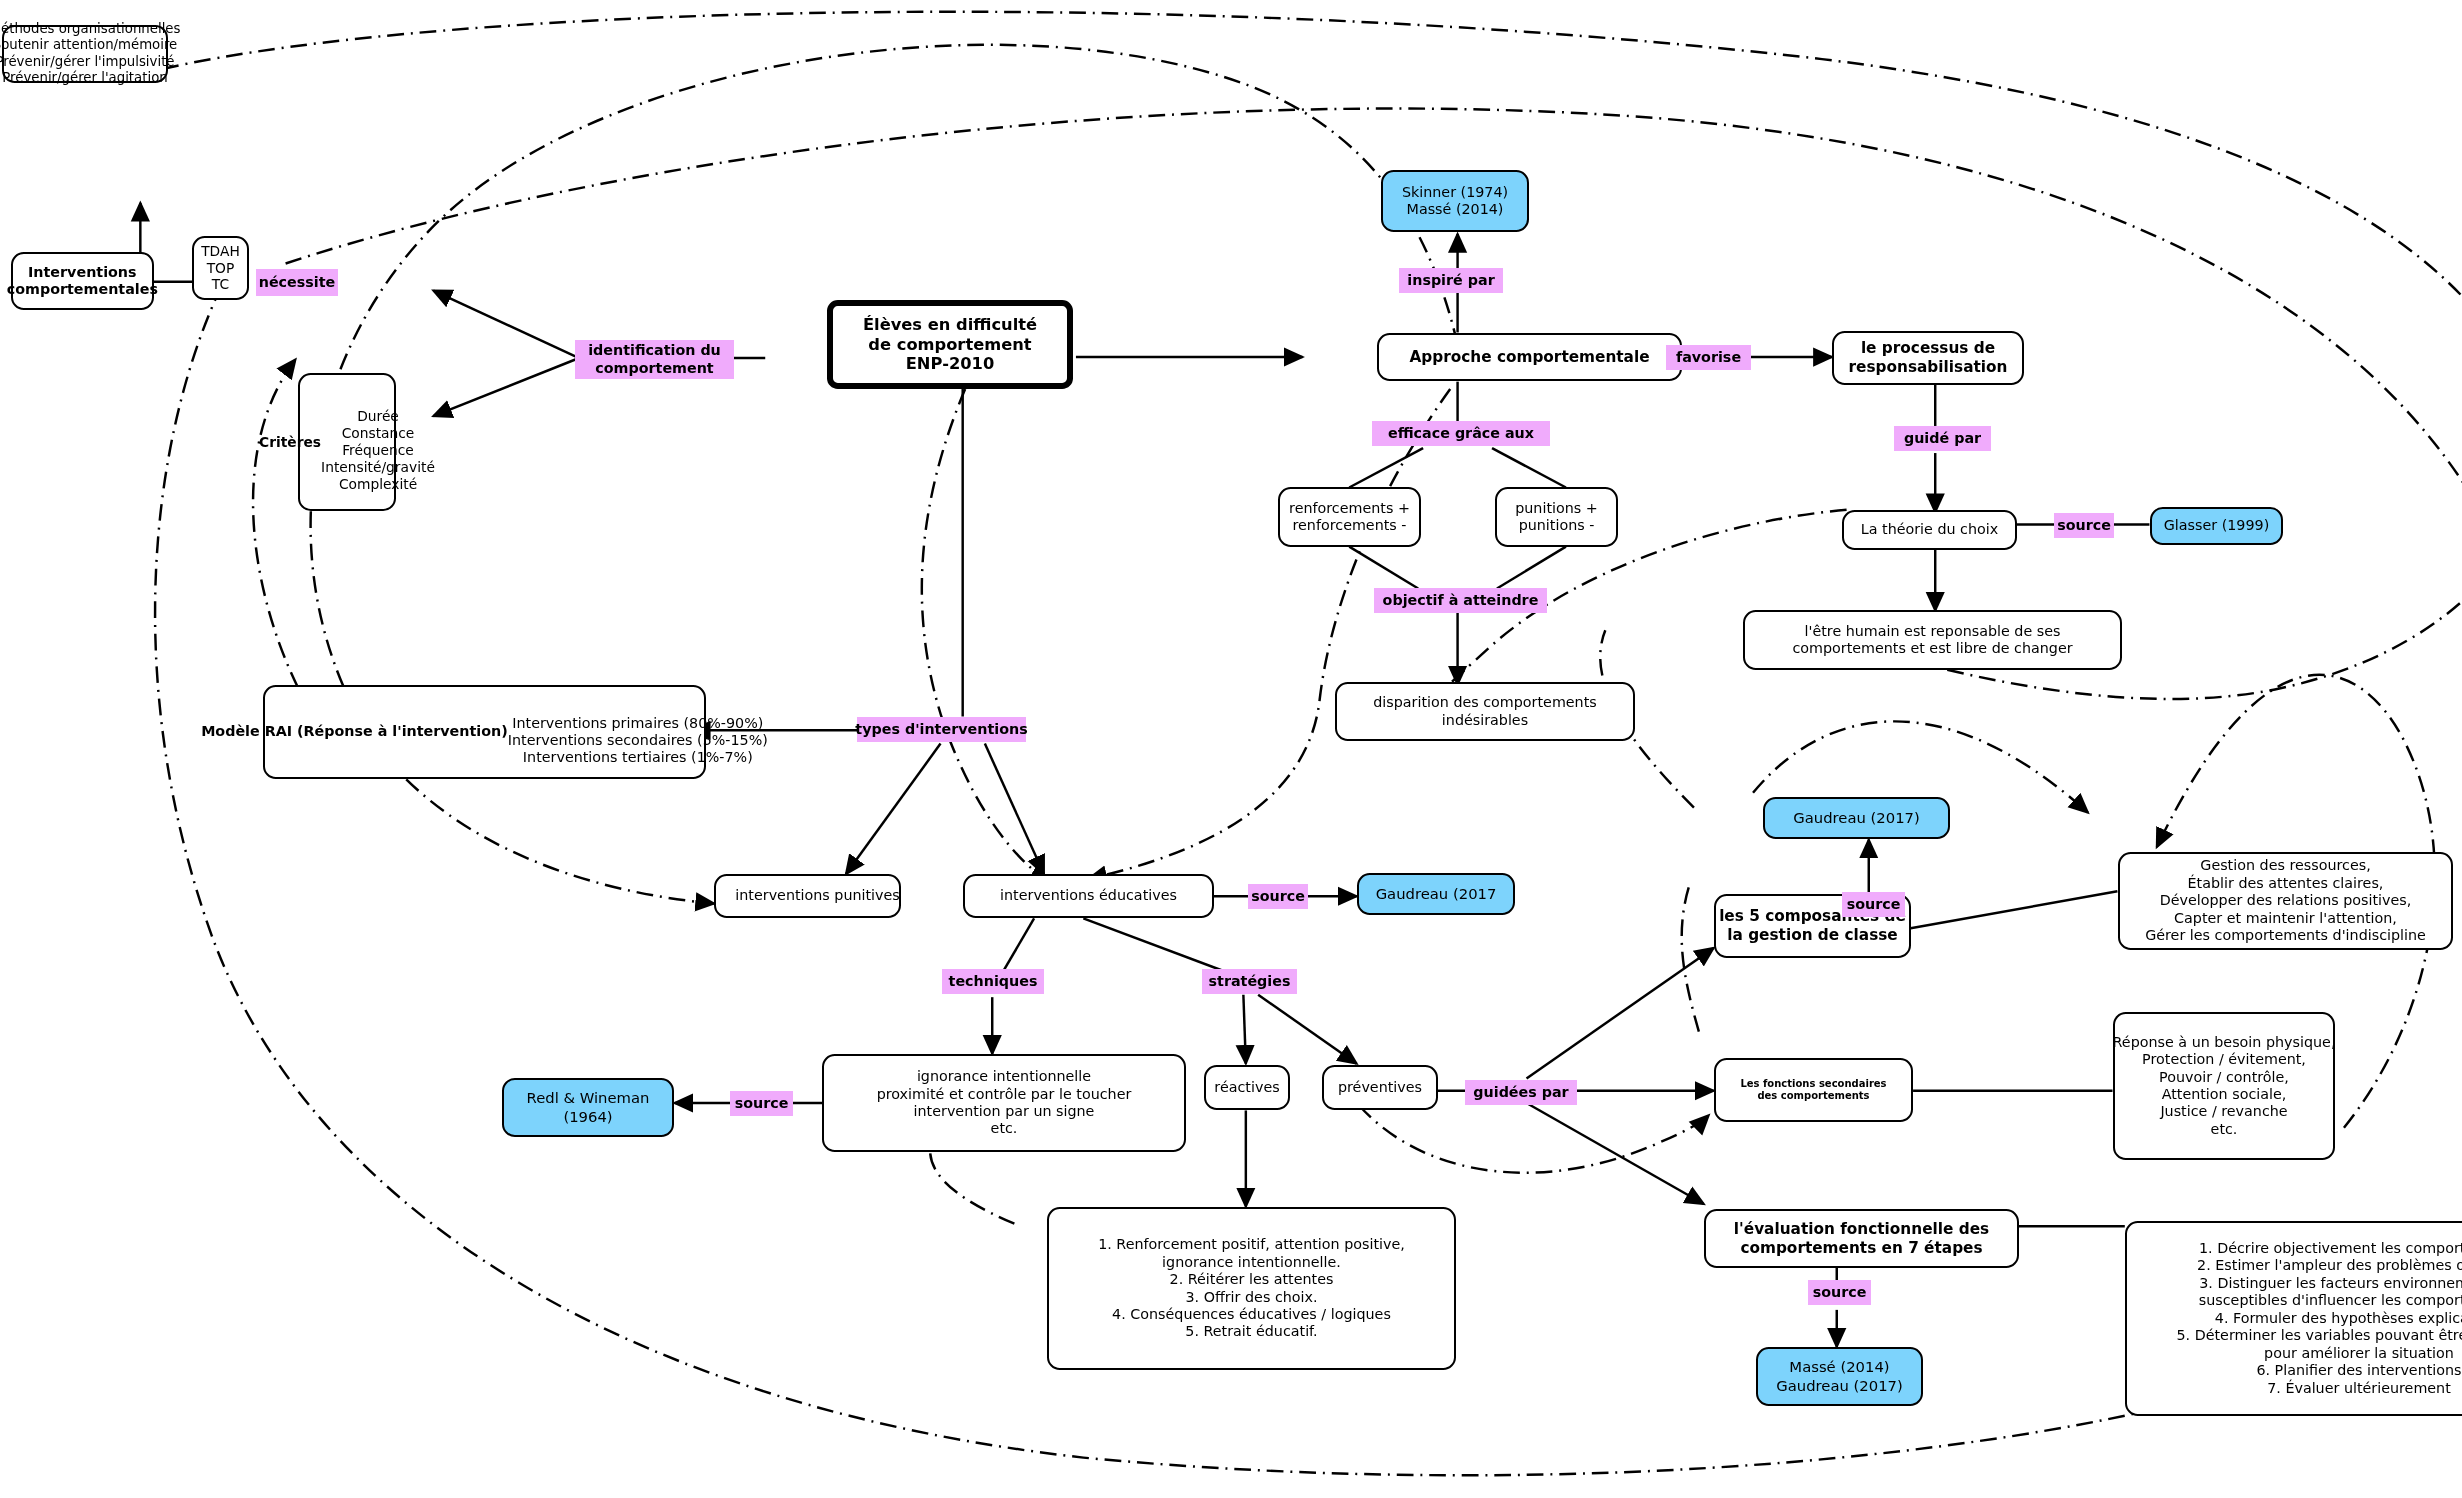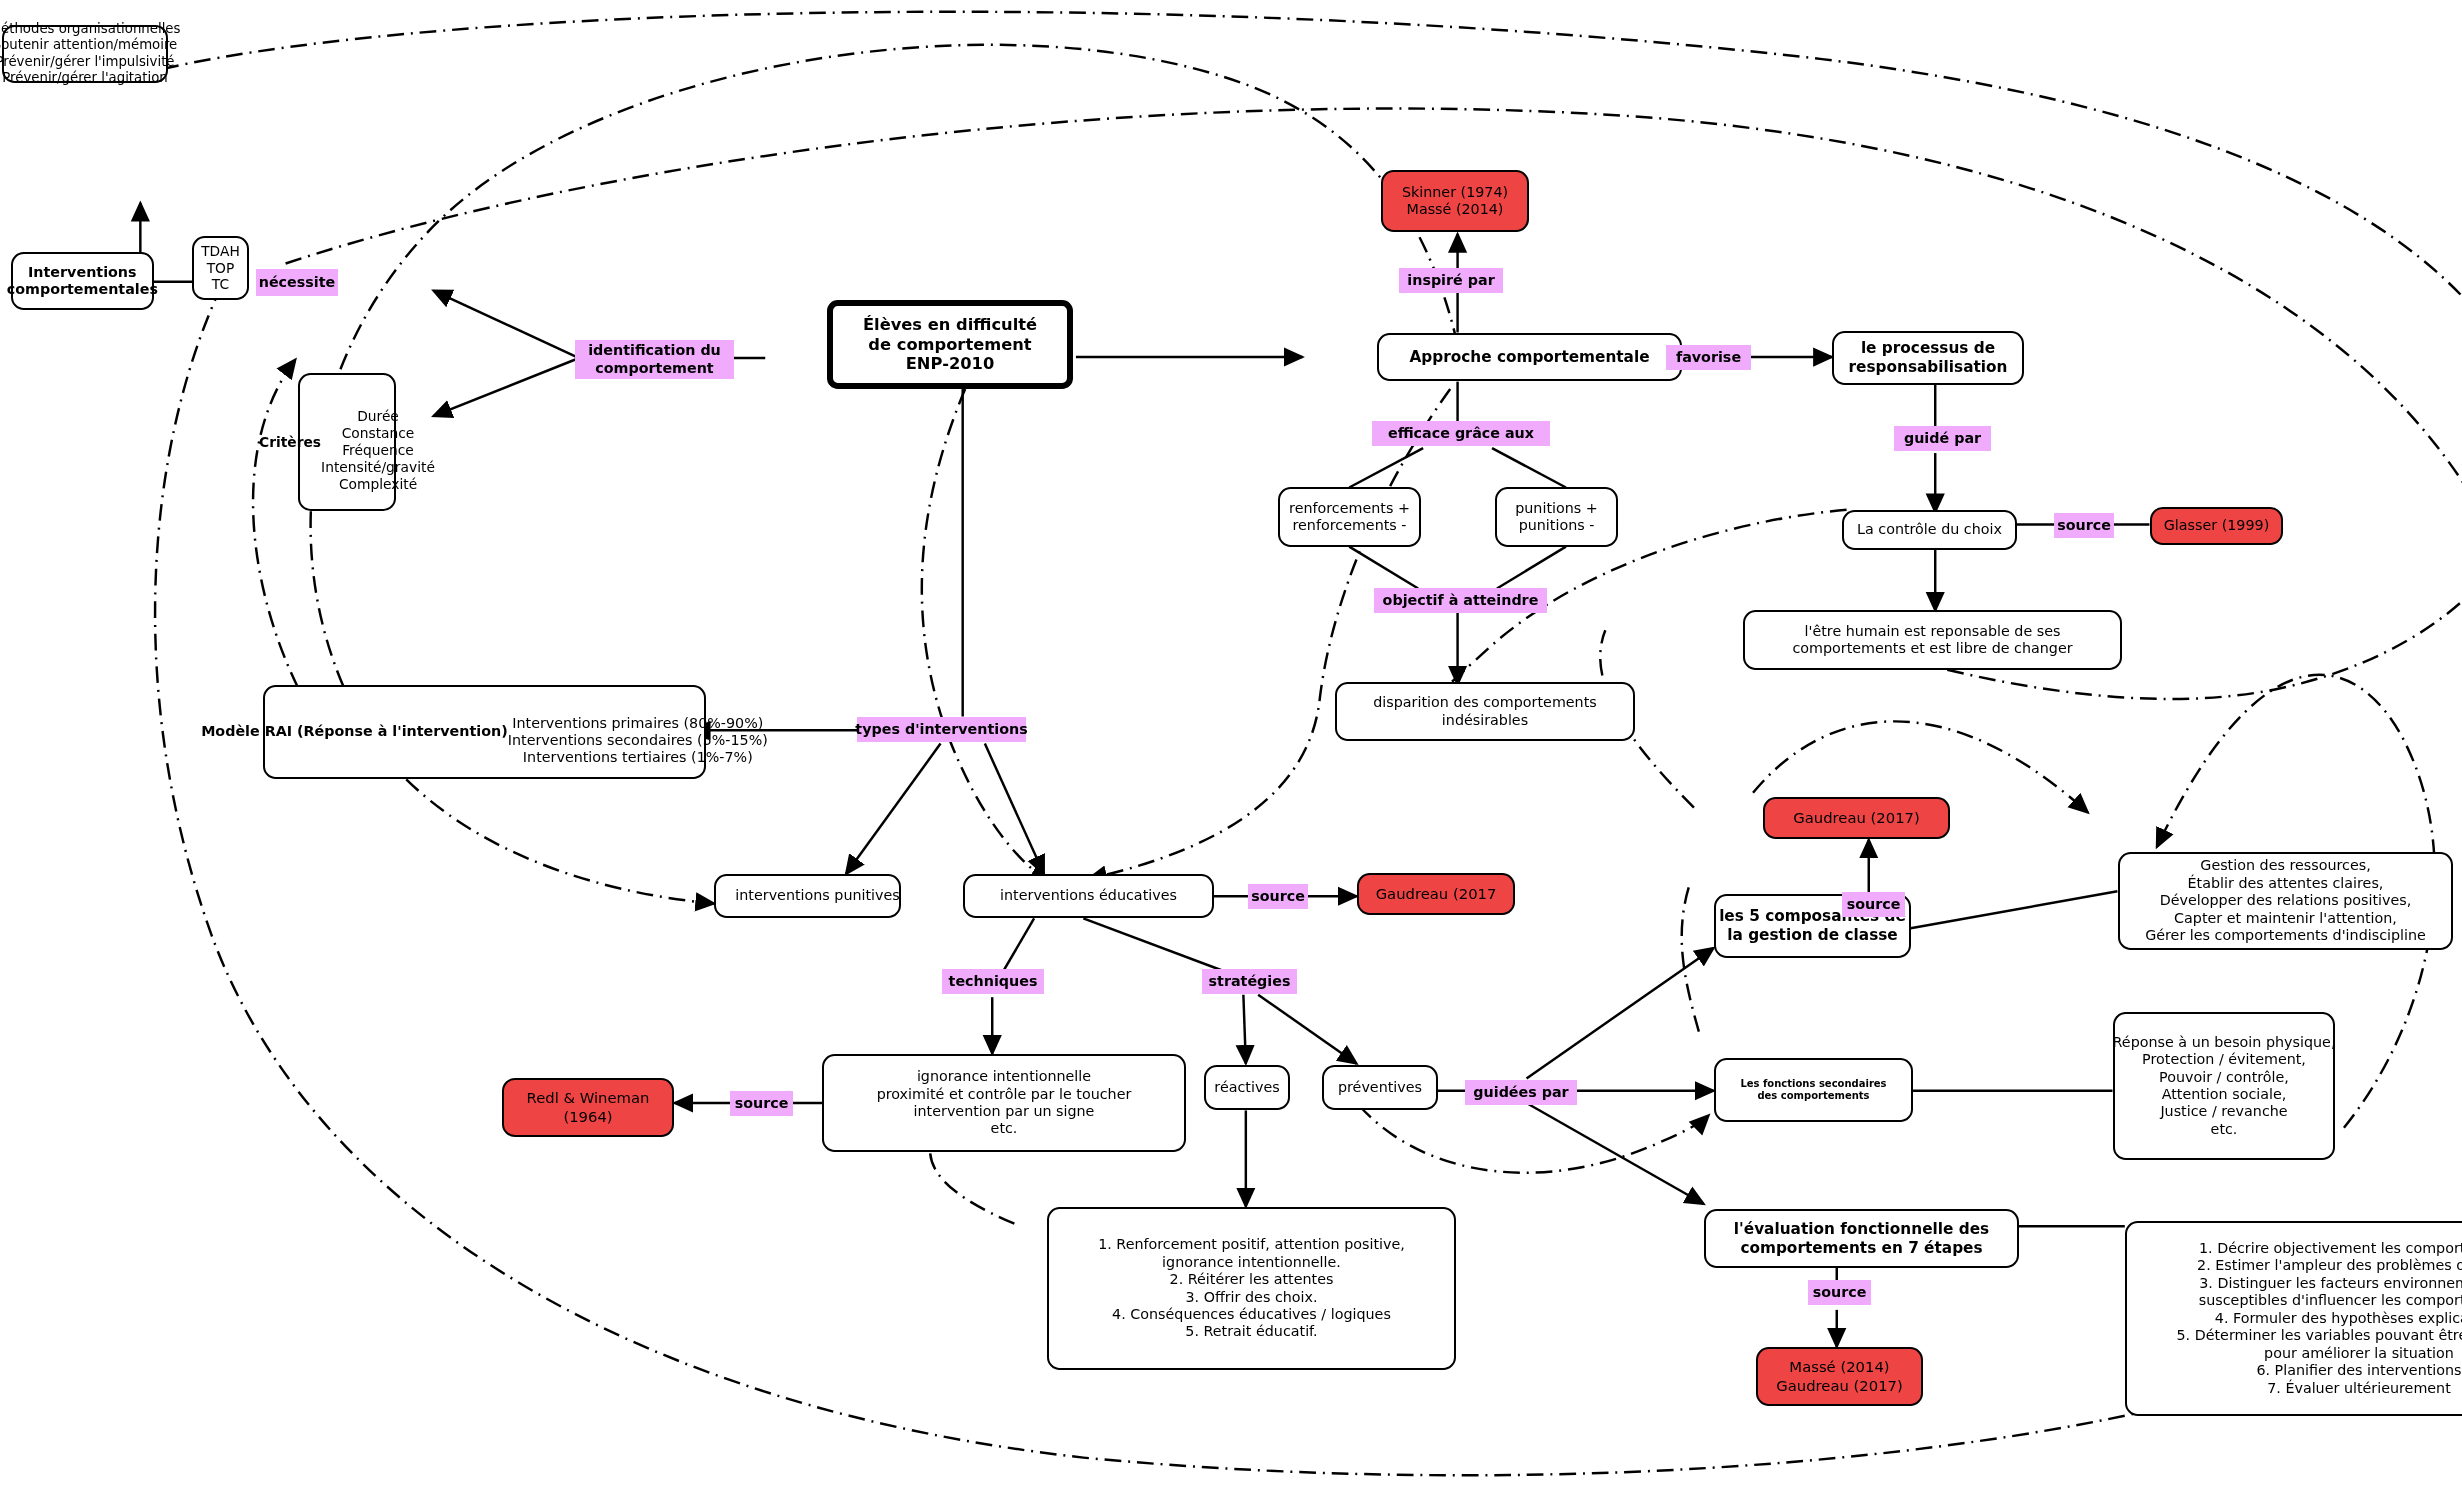--- a/index.html
+++ b/index.html
@@ -17,21 +17,21 @@
     display:flex;align-items:center;justify-content:center;
     text-align:center;
     background:#ffffff;
     border:2px solid #000;
     border-radius:12.8px;
     color:#000;
     line-height:1.22;
     padding:3.9px 7.9px;
     white-space:pre;
   }
-  .node.src{ background:#ef4444; }
+  .node.src{ background:#7dd3fc; }
   .node.bold{ font-weight:bold; }
   .node.root{ border-width:6.9px; border-radius:10.8px; font-weight:bold; }
   .elabel{
     position:absolute;
     background:#f0abfc;
     color:#000;
     text-align:center;
     line-height:1.2;
     white-space:pre;
     padding:0.5px 3px;
@@ -176,21 +176,21 @@
 
   <div class="node bold" data-name="node-processus-responsabilisation" style="left:1832px;top:331px;width:192px;height:54px;font-size:15.3px;">le processus de
 responsabilisation</div>
 
   <div class="node" data-name="node-renforcements" style="left:1278px;top:487px;width:143px;height:60px;font-size:14.3px;">renforcements +
 renforcements -</div>
 
   <div class="node" data-name="node-punitions" style="left:1495px;top:487px;width:123px;height:60px;font-size:14.3px;">punitions +
 punitions -</div>
 
-  <div class="node" data-name="node-theorie-du-choix" style="left:1842px;top:510px;width:175px;height:40px;font-size:14.3px;">La contrôle du choix</div>
+  <div class="node" data-name="node-theorie-du-choix" style="left:1842px;top:510px;width:175px;height:40px;font-size:14.3px;">La théorie du choix</div>
 
   <div class="node src" data-name="node-source-glasser" style="left:2150px;top:507px;width:133px;height:38px;font-size:14.3px;">Glasser (1999)</div>
 
   <div class="node" data-name="node-disparition-comportements" style="left:1335px;top:682px;width:300px;height:59px;font-size:14.3px;">disparition des comportements
 indésirables</div>
 
   <div class="node" data-name="node-etre-humain-responsable" style="left:1743px;top:610px;width:379px;height:60px;font-size:14.3px;">l'être humain est reponsable de ses
 comportements et est libre de changer</div>
 
   <div class="node" data-name="node-modele-rai" style="left:263px;top:685px;width:443px;height:94px;font-size:14.3px;"><span style="font-weight:bold">Modèle RAI (Réponse à l'intervention)</span>

